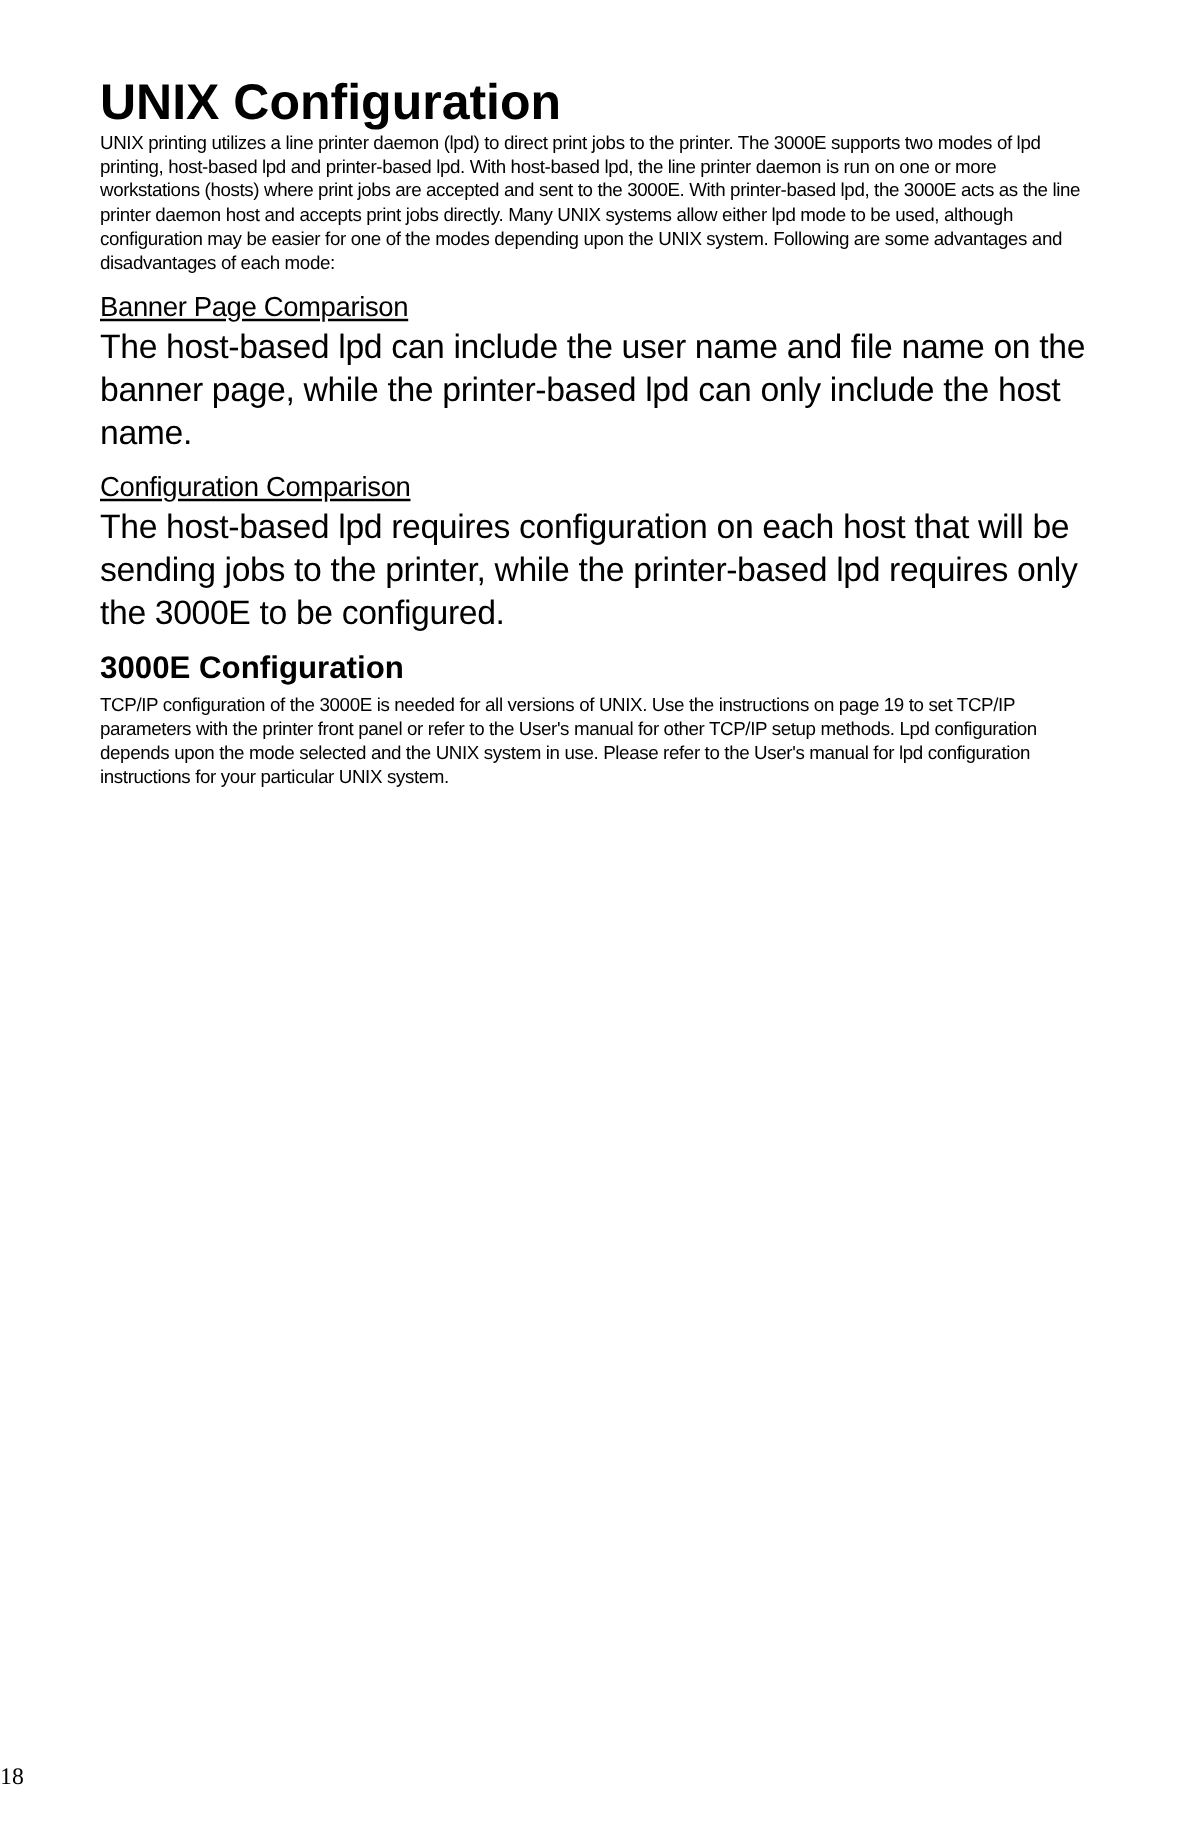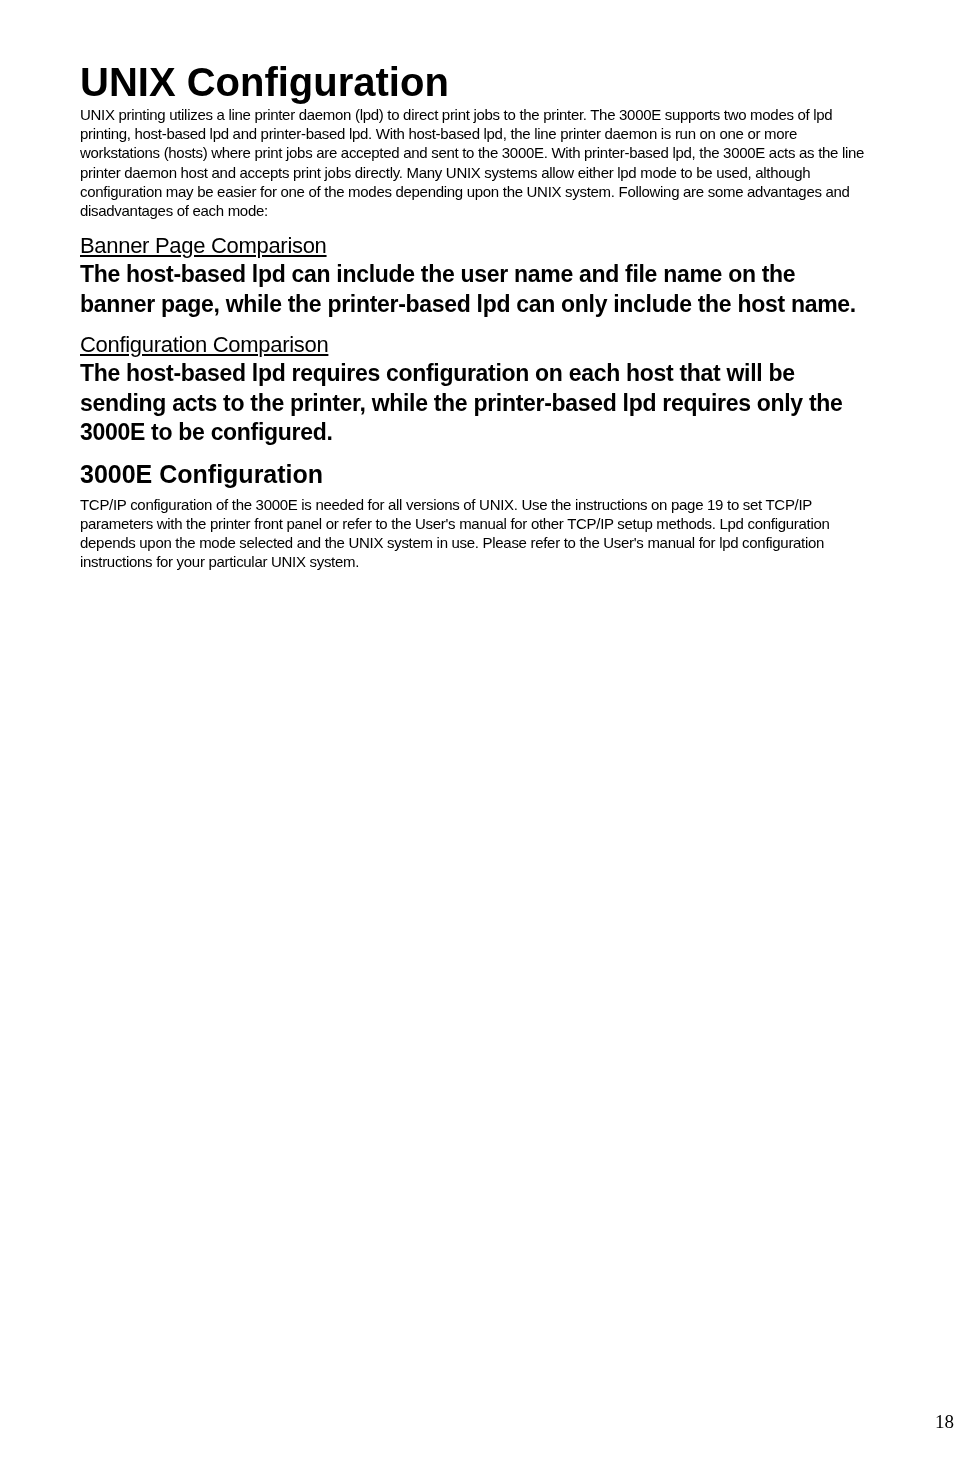--- a/index.html
+++ b/index.html
@@ -24,57 +24,56 @@
     font-stretch: condensed;
     letter-spacing: -0.3px;
   }
   .section-underline {
     text-decoration: underline;
     font-size: 22px;
     line-height: 1.28;
     letter-spacing: -0.3px;
   }
   .section-body {
-    font-size: 23px;
+    font-size: 27px;
     line-height: 1.28;
     margin-bottom: 12px;
     letter-spacing: -0.3px;
-    font-weight: bold;
   }
   .subtitle {
     font-size: 25px;
     font-weight: bold;
     margin-top: 4px;
     margin-bottom: 6px;
     letter-spacing: 0px;
   }
   .page-number {
     position: absolute;
     bottom: 42px;
     left: 0;
     right: 0;
-    text-align: right;
+    text-align: left;
     font-size: 19px;
     font-family: "Times New Roman", Times, serif;
   }
 </style>
 </head>
 <body>
 
 <h1 class="title">UNIX Configuration</h1>
 
 <p class="body-para">UNIX printing utilizes a line printer daemon (lpd) to direct print jobs to the printer.  The 3000E supports two modes of lpd printing, host-based lpd and printer-based lpd.  With host-based lpd, the line printer daemon is run on one or more workstations (hosts) where print jobs are accepted and sent to the 3000E.  With printer-based lpd, the 3000E acts as the line printer daemon host and accepts print jobs directly.  Many UNIX systems allow either lpd mode to be used, although configuration may be easier for one of the modes depending upon the UNIX system.  Following are some advantages and disadvantages of each mode:</p>
 
 <div>
   <div class="section-underline">Banner Page Comparison</div>
   <p class="section-body">The host-based lpd can include the user name and file name on the banner page, while the printer-based lpd can only include the host name.</p>
 </div>
 
 <div>
   <div class="section-underline">Configuration Comparison</div>
-  <p class="section-body">The host-based lpd requires configuration on each host that will be sending acts to the printer, while the printer-based lpd requires only the 3000E to be configured.</p>
+  <p class="section-body">The host-based lpd requires configuration on each host that will be sending jobs to the printer, while the printer-based lpd requires only the 3000E to be configured.</p>
 </div>
 
 <h2 class="subtitle">3000E Configuration</h2>
 
 <p class="body-para">TCP/IP configuration of the 3000E is needed for all versions of UNIX. Use the instructions on page 19 to set TCP/IP parameters with the printer front panel or refer to the User's manual for other TCP/IP setup methods. Lpd configuration depends upon the mode selected and the UNIX system in use.  Please refer to the User's manual for lpd configuration instructions for your particular UNIX system.</p>
 
 <div class="page-number">18</div>
 
 </body></html>

